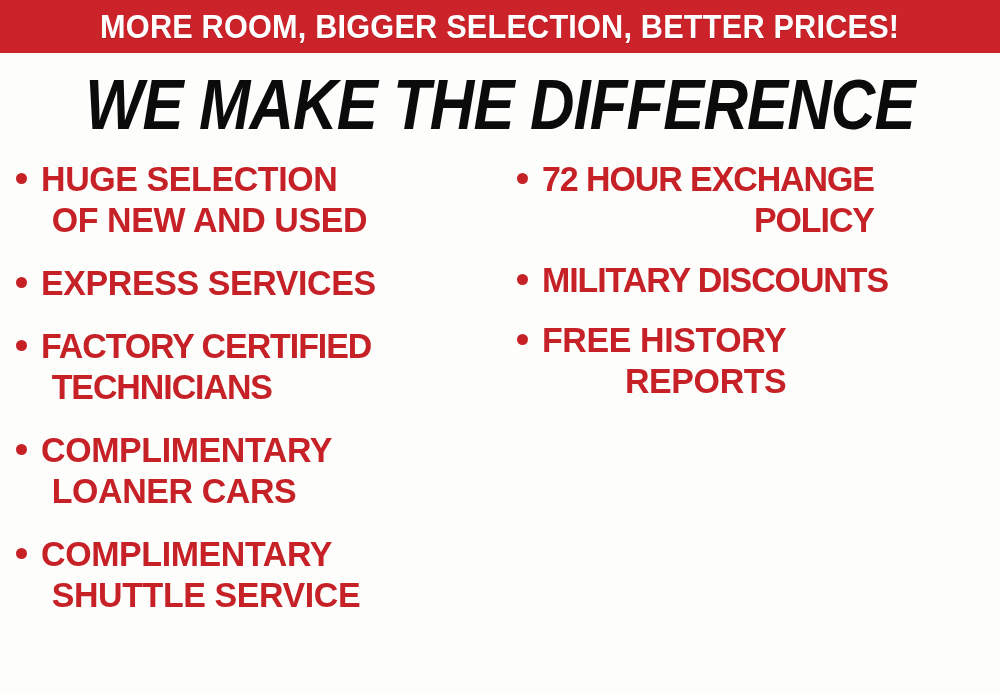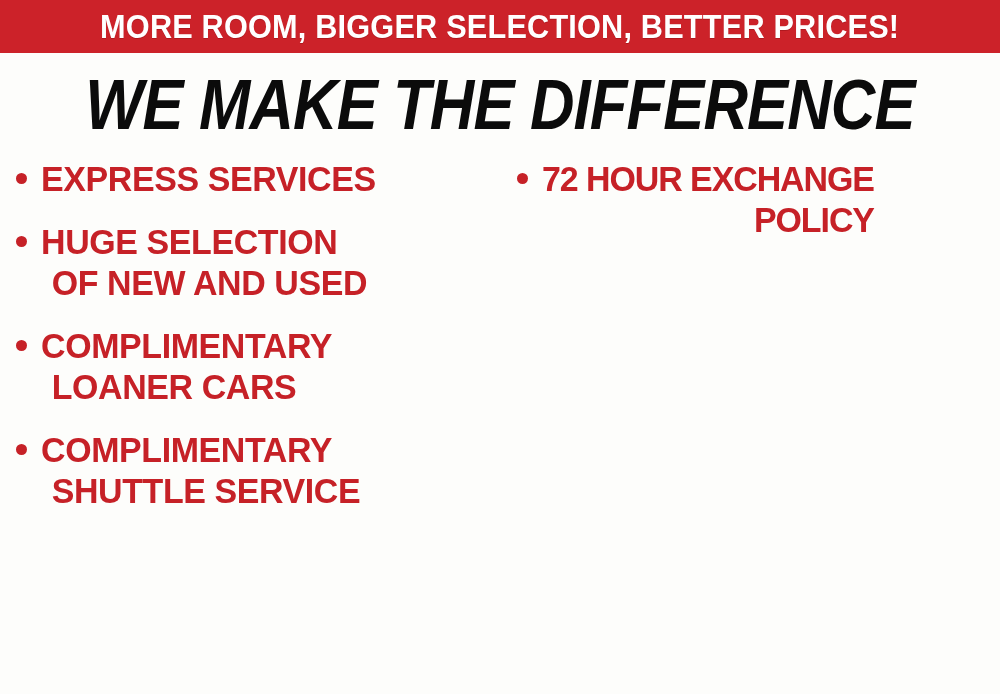--- a/index.html
+++ b/index.html
@@ -125,32 +125,39 @@
 
   <div class="headline">WE MAKE THE DIFFERENCE</div>
 
   <div class="columns">
 
     <div class="col col-left">
 
       <div class="bullet-item">
         <span class="dot"></span>
         <span class="bullet-text">
-          <span>EXPRESS SERVICES</span>
-        </span>
-      </div>
-
-      <div class="bullet-item">
-        <span class="dot"></span>
-        <span class="bullet-text">
           <span>HUGE SELECTION</span>
           <span class="cont">OF NEW AND USED</span>
         </span>
       </div>
 
+      <div class="bullet-item">
+        <span class="dot"></span>
+        <span class="bullet-text">
+          <span>EXPRESS SERVICES</span>
+        </span>
+      </div>
+
+      <div class="bullet-item">
+        <span class="dot"></span>
+        <span class="bullet-text tight">
+          <span>FACTORY CERTIFIED</span>
+          <span class="cont">TECHNICIANS</span>
+        </span>
+      </div>
 
       <div class="bullet-item">
         <span class="dot"></span>
         <span class="bullet-text">
           <span>COMPLIMENTARY</span>
           <span class="cont">LOANER CARS</span>
         </span>
       </div>
 
       <div class="bullet-item">
@@ -168,20 +175,33 @@
       <div class="bullet-item">
         <span class="dot"></span>
         <span class="bullet-text tight">
           <span>72 HOUR EXCHANGE</span>
           <span class="cont">POLICY</span>
         </span>
       </div>
 
 
 
-
-
+      <div class="bullet-item">
+        <span class="dot"></span>
+        <span class="bullet-text tight">
+          <span>MILITARY DISCOUNTS</span>
+        </span>
+      </div>
+
+
+      <div class="bullet-item">
+        <span class="dot"></span>
+        <span class="bullet-text">
+          <span>FREE HISTORY</span>
+          <span class="cont">REPORTS</span>
+        </span>
+      </div>
 
     </div>
 
   </div>
 
 </div>
 
 </body></html>

